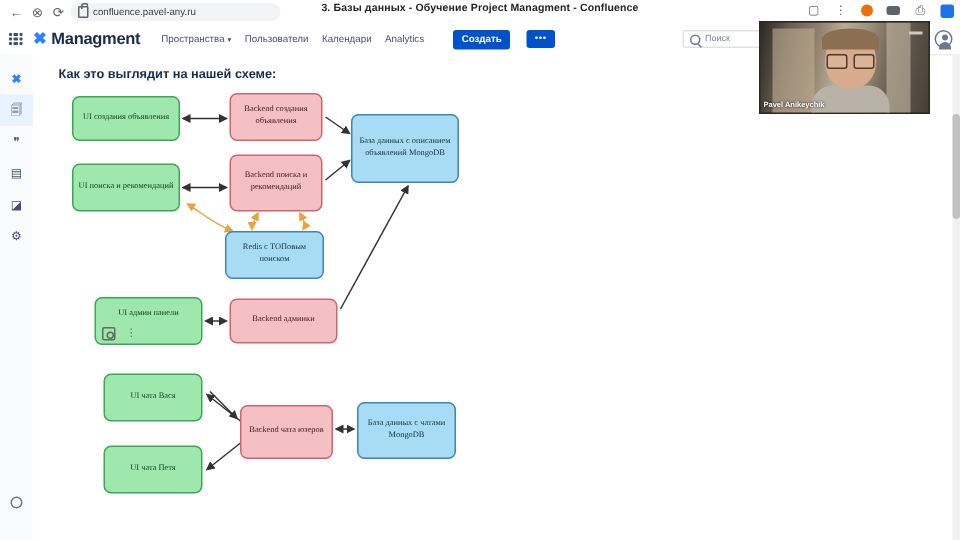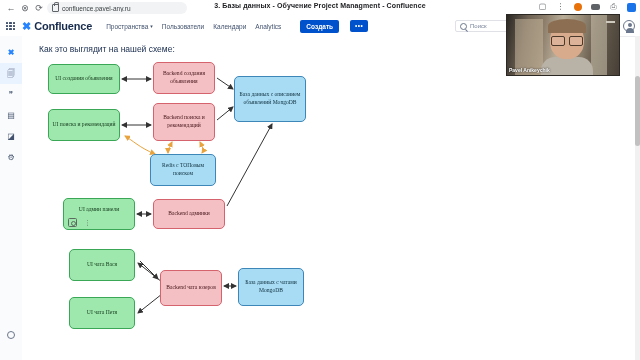--- a/index.html
+++ b/index.html
@@ -74,21 +74,21 @@
              color:#42526e;font-size:8px;}
   .rail-item.active{background:#e9f2ff;}
   .rail-spacer{height:6px;}
   .rail-bottom{position:absolute;left:0;bottom:18px;width:22px;height:14px;display:flex;
                align-items:center;justify-content:center;}
   .circle-ic{width:6px;height:6px;border:1px solid #6b778c;border-radius:50%;}
 
   
   .content{position:absolute;left:22px;top:36px;width:596px;height:324px;background:#fff;
            overflow:hidden;}
-  .page-heading{position:absolute;left:17px;top:8px;font-size:8.5px;font-weight:normal;color:#172b4d;}
+  .page-heading{position:absolute;left:17px;top:8px;font-size:8.5px;font-weight:bold;color:#172b4d;}
 
   
   .diagram{position:absolute;left:0;top:22px;width:596px;height:302px;}
   .node{position:absolute;box-sizing:border-box;border-radius:5px;display:flex;
         align-items:center;justify-content:center;text-align:center;padding:2px;
         font-size:5.6px;line-height:1.35;font-family:"Liberation Serif",serif;}
   .node span{display:block;width:100%;}
   .n-green{background:#9fe8ad;border:1px solid #3aa757;color:#123a1c;}
   .n-pink{background:#f5c0c4;border:1px solid #d4636e;color:#45161b;}
   .n-blue{background:#a8dcf5;border:1px solid #3d86b8;color:#11323f;}
@@ -181,21 +181,21 @@
         <i></i>
         <i></i>
         <i></i>
         <i></i>
         <i></i>
         <i></i>
         <i></i>
     </div>
     <div class="logo">
       <span class="logo-mark">✖</span>
-      <span class="logo-text">Confluence</span>
+      <span class="logo-text">Managment</span>
     </div>
     <div class="nav-items">
       <div class="nav-item">
         <span>Пространства</span>
         <span class="caret">▾</span>
       </div>
       <div class="nav-item">
         <span>Пользователи</span>
       </div>
       <div class="nav-item">

